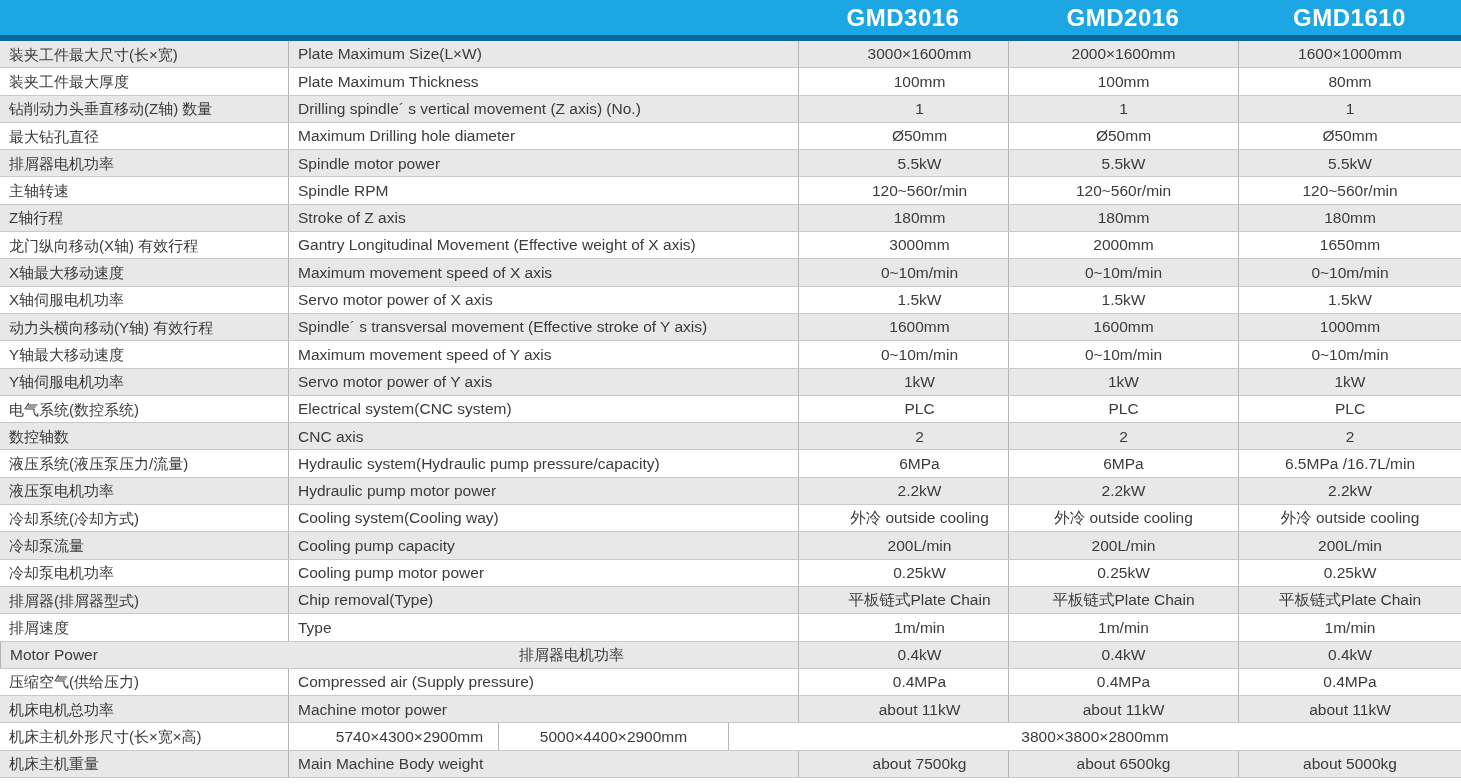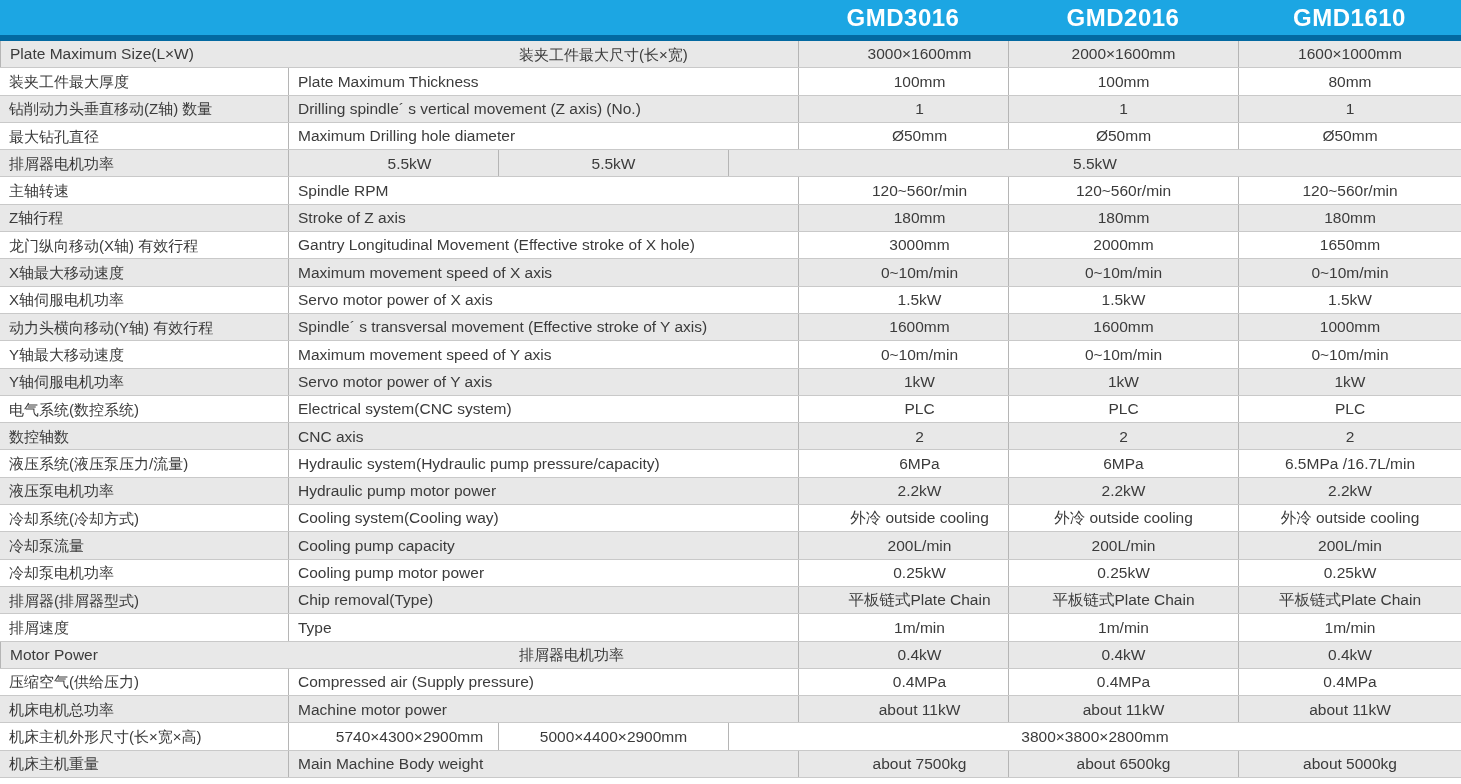--- a/index.html
+++ b/index.html
@@ -63,22 +63,22 @@
 
   <div class="model-header">
     <div class="mh-spacer"></div>
     <div class="mh-cell m1">GMD3016</div>
     <div class="mh-cell m2">GMD2016</div>
     <div class="mh-cell m3">GMD1610</div>
   </div>
 
   <div class="rows" id="rows-container">
     <div class="row alt">
+      <div class="cell c-cn">装夹工件最大尺寸(长×宽)</div>
       <div class="cell c-en">Plate Maximum Size(L×W)</div>
-      <div class="cell c-cn">装夹工件最大尺寸(长×宽)</div>
       <div class="cell c-val c-v1">3000×1600mm</div>
       <div class="cell c-val c-v2">2000×1600mm</div>
       <div class="cell c-val c-v3">1600×1000mm</div>
     </div>
 
     <div class="row">
       <div class="cell c-cn">装夹工件最大厚度</div>
       <div class="cell c-en">Plate Maximum Thickness</div>
       <div class="cell c-val c-v1">100mm</div>
       <div class="cell c-val c-v2">100mm</div>
@@ -96,20 +96,21 @@
     <div class="row">
       <div class="cell c-cn">最大钻孔直径</div>
       <div class="cell c-en">Maximum Drilling hole diameter</div>
       <div class="cell c-val c-v1">Ø50mm</div>
       <div class="cell c-val c-v2">Ø50mm</div>
       <div class="cell c-val c-v3">Ø50mm</div>
     </div>
 
     <div class="row alt">
       <div class="cell c-cn">排屑器电机功率</div>
+      <div class="cell c-en">Spindle motor power</div>
       <div class="cell c-val c-v1">5.5kW</div>
       <div class="cell c-val c-v2">5.5kW</div>
       <div class="cell c-val c-v3">5.5kW</div>
     </div>
 
     <div class="row">
       <div class="cell c-cn">主轴转速</div>
       <div class="cell c-en">Spindle RPM</div>
       <div class="cell c-val c-v1">120~560r/min</div>
       <div class="cell c-val c-v2">120~560r/min</div>
@@ -119,21 +120,21 @@
     <div class="row alt">
       <div class="cell c-cn">Z轴行程</div>
       <div class="cell c-en">Stroke of Z axis</div>
       <div class="cell c-val c-v1">180mm</div>
       <div class="cell c-val c-v2">180mm</div>
       <div class="cell c-val c-v3">180mm</div>
     </div>
 
     <div class="row">
       <div class="cell c-cn">龙门纵向移动(X轴) 有效行程</div>
-      <div class="cell c-en">Gantry Longitudinal Movement  (Effective stroke of X hole)</div>
+      <div class="cell c-en">Gantry Longitudinal Movement  (Effective weight of X axis)</div>
       <div class="cell c-val c-v1">3000mm</div>
       <div class="cell c-val c-v2">2000mm</div>
       <div class="cell c-val c-v3">1650mm</div>
     </div>
 
     <div class="row alt">
       <div class="cell c-cn">X轴最大移动速度</div>
       <div class="cell c-en">Maximum movement speed of X axis</div>
       <div class="cell c-val c-v1">0~10m/min</div>
       <div class="cell c-val c-v2">0~10m/min</div>

